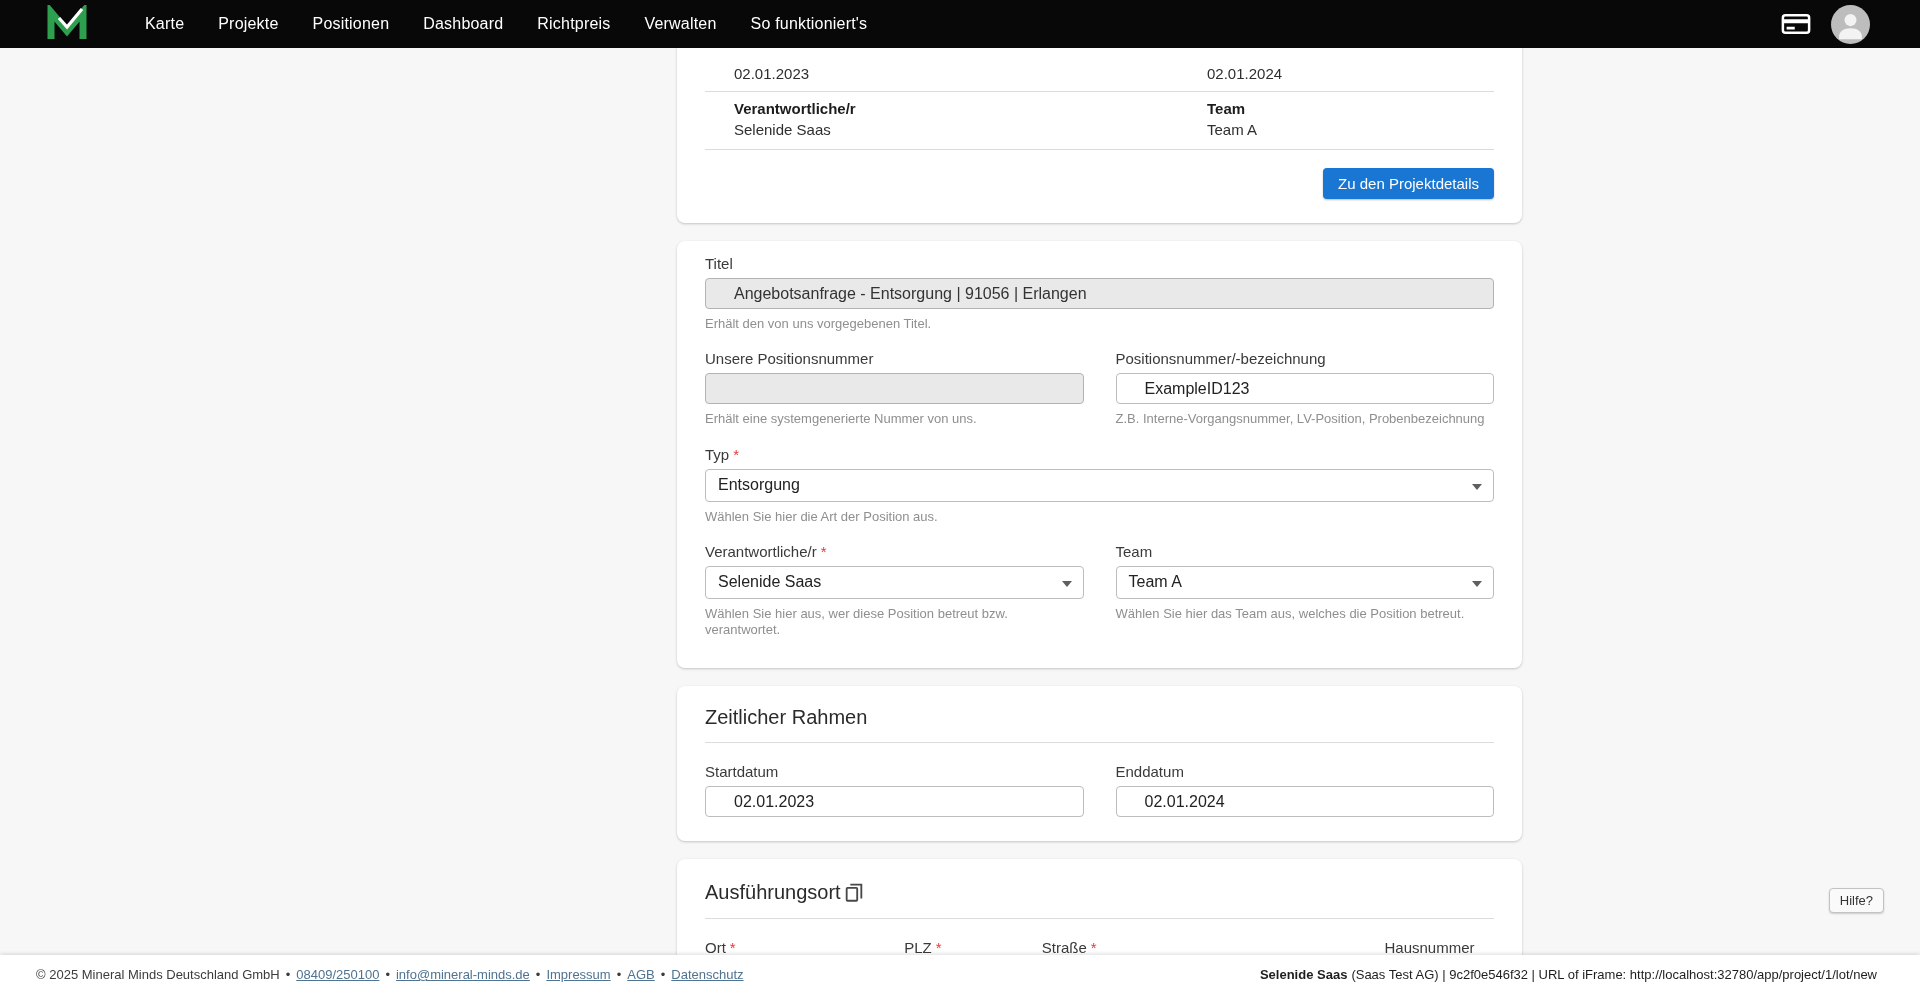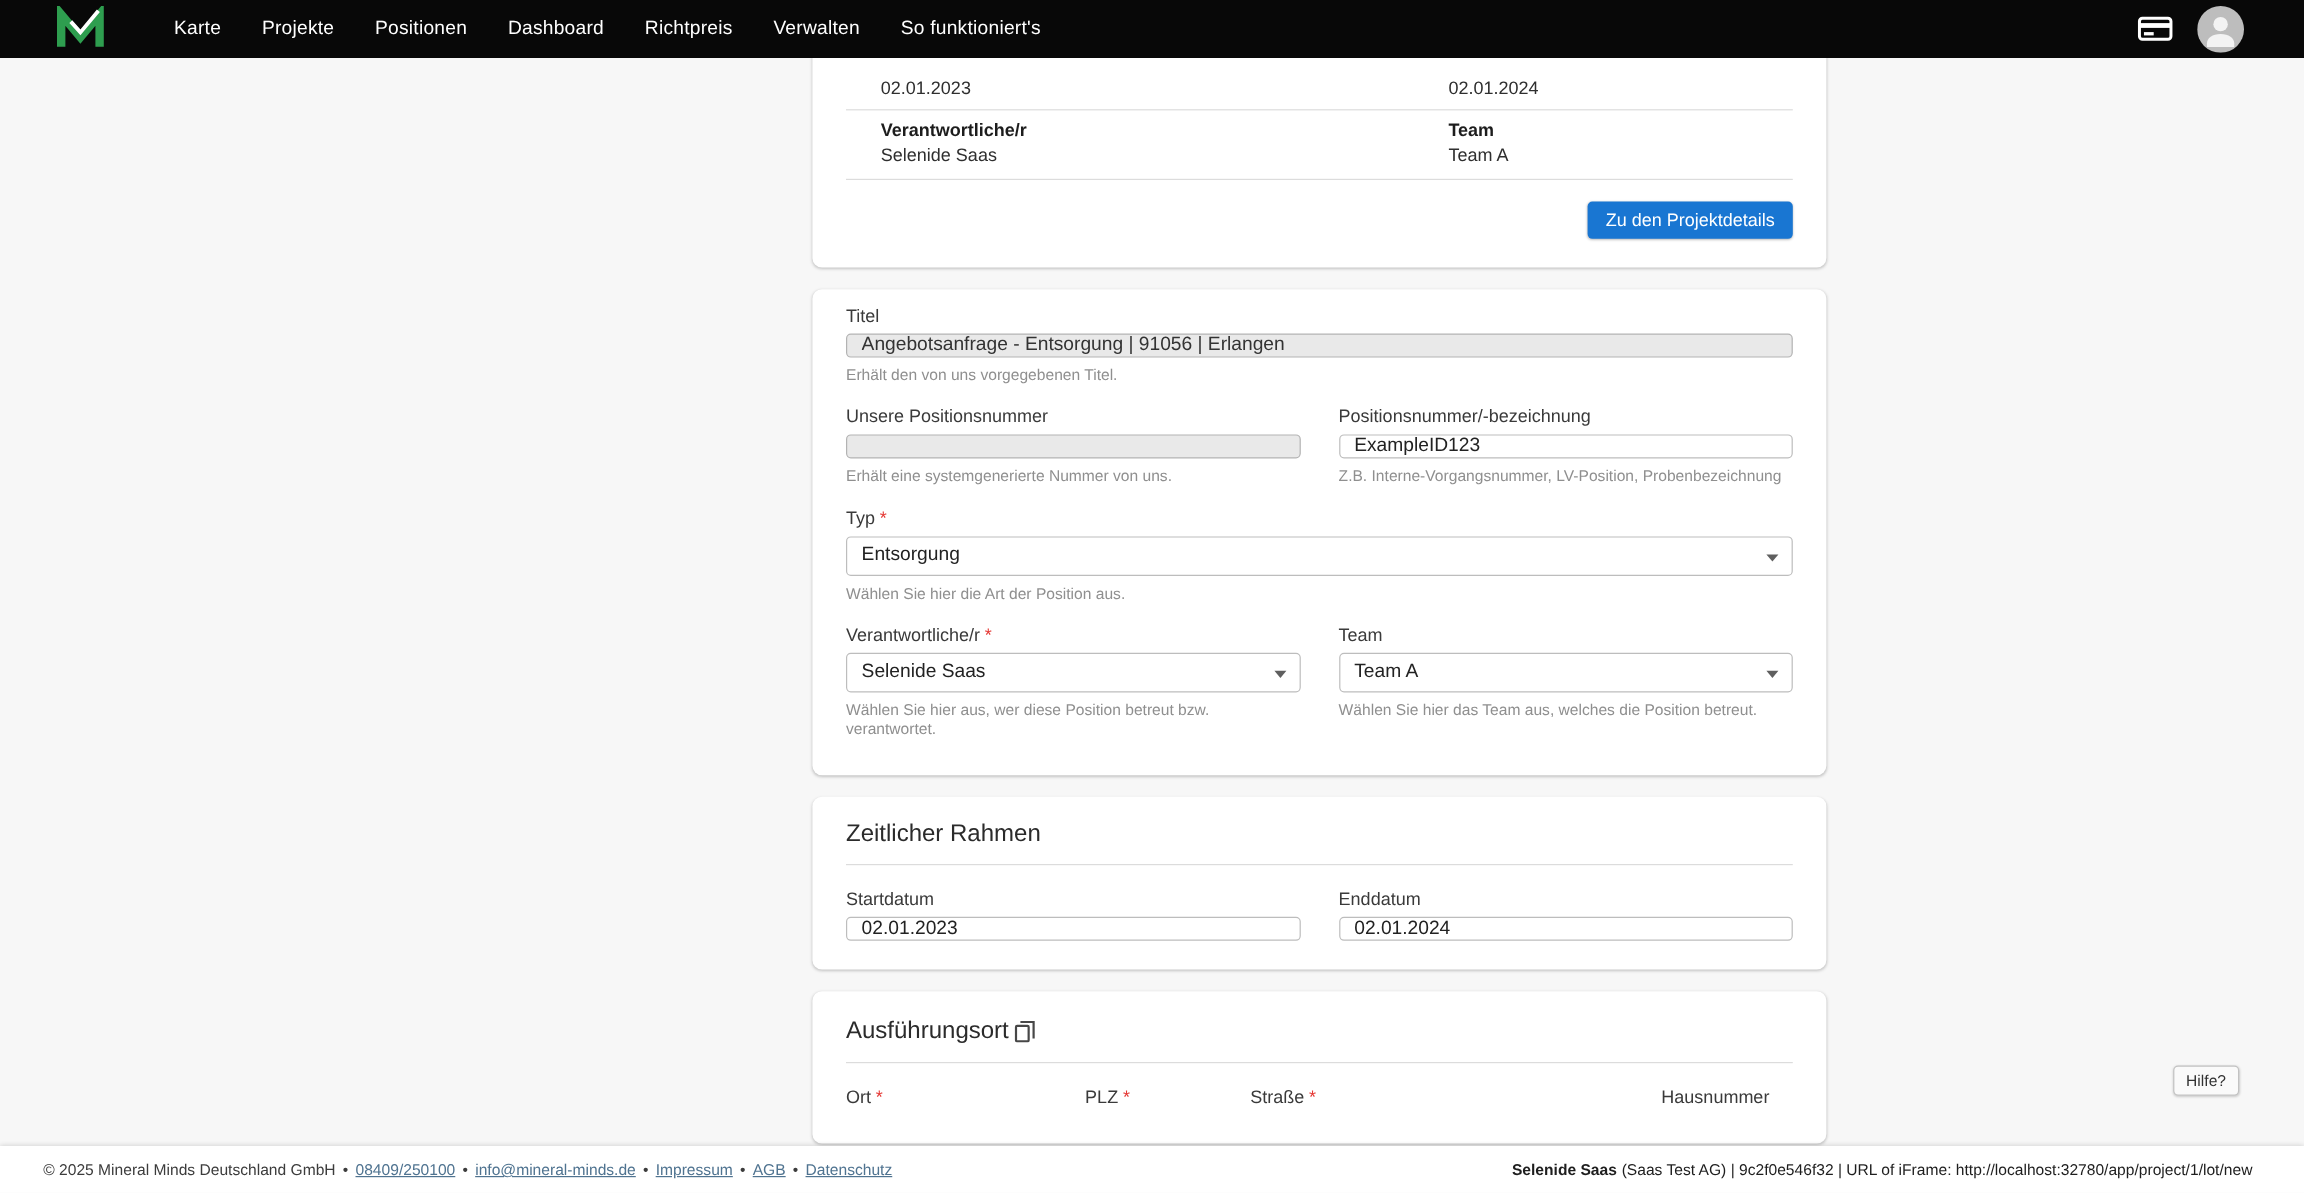--- a/index.html
+++ b/index.html
@@ -47,22 +47,22 @@
     background: #1976d2; color: #fff; font-size: 15px; font-family: inherit;
     border: none; border-radius: 4px; padding: 7px 15px; cursor: pointer;
     box-shadow: 0 1px 2px rgba(0,0,0,.25);
   }
 
   
   .card-form { margin-top: 18px; padding: 14px 28px 30px; }
   .field-label { font-size: 15px; font-weight: 500; color: #3a3a3a; margin-bottom: 6px; }
   .asterisk { color: #e53935; margin-left: 4px; font-weight: 500; }
   .text-input {
-    width: 100%; height: 20px; border: 1px solid #bdbdbd; border-radius: 4px;
-    padding: 0 12px; font-size: 16px; color: #222; background: #fff; font-family: inherit;
+    width: 100%; height: 31px; border: 1px solid #bdbdbd; border-radius: 4px;
+    padding: 0 28px; font-size: 16px; color: #222; background: #fff; font-family: inherit;
     outline: none;
   }
   .text-input:disabled { background: #e9e9e9; border-color: #b3b3b3; color: #333; }
   .helper { font-size: 13px; color: #8f8f8f; margin-top: 7px; line-height: 1.25; }
   .form-row { display: flex; gap: 32px; margin-top: 18px; }
   .form-col { flex: 1; min-width: 0; }
   .select {
     position: relative; height: 33px; border: 1px solid #bdbdbd; border-radius: 4px;
     display: flex; align-items: center; padding: 0 32px 0 12px;
     font-size: 16px; color: #222; background: #fff; cursor: pointer; white-space: nowrap; overflow: hidden;
@@ -83,21 +83,21 @@
   .icon-btn { background: none; border: none; cursor: pointer; padding: 2px; display: flex; }
 
   .loc-row { display: flex; margin-top: 20px; }
   .loc-ort { width: 178px; }
   .loc-plz { width: 116px; margin-left: 22px; }
   .loc-strasse { width: 330px; margin-left: 22px; position: relative; }
   .loc-haus { width: 110px; margin-left: 14px; }
 
   
   .hilfe {
-    position: fixed; right: 54px; bottom: 81px; z-index: 95;
+    position: fixed; right: 36px; bottom: 81px; z-index: 95;
     background: #fafafa; border: 1px solid #c2c2c2; border-radius: 4px;
     font-size: 13px; color: #333; padding: 4px 10px; font-family: inherit;
     box-shadow: 0 1px 2px rgba(0,0,0,.18); cursor: pointer;
   }
 
   
   .footer {
     position: fixed; left: 0; right: 0; bottom: 0; height: 39px; z-index: 90;
     background: #fff; box-shadow: 0 -1px 4px rgba(0,0,0,.14);
     display: flex; align-items: center; padding: 0 43px 0 36px;

